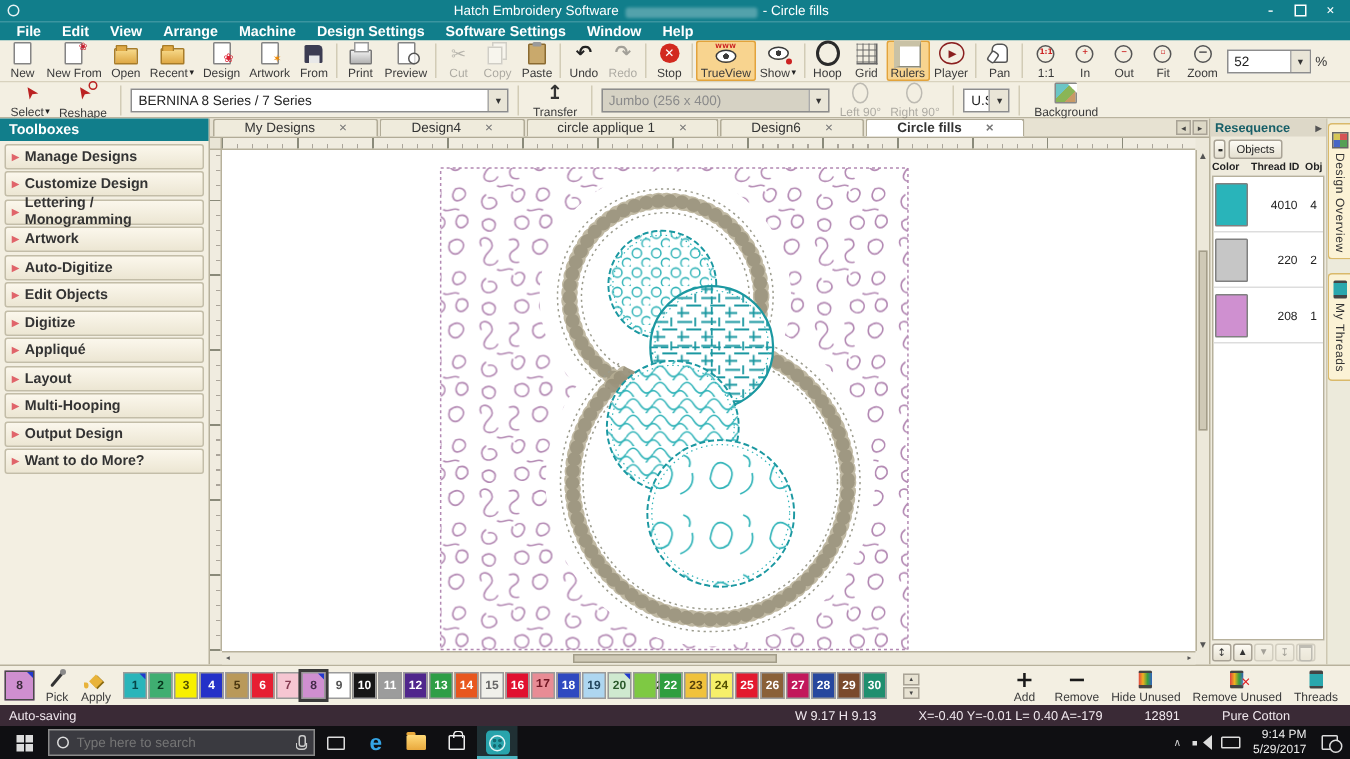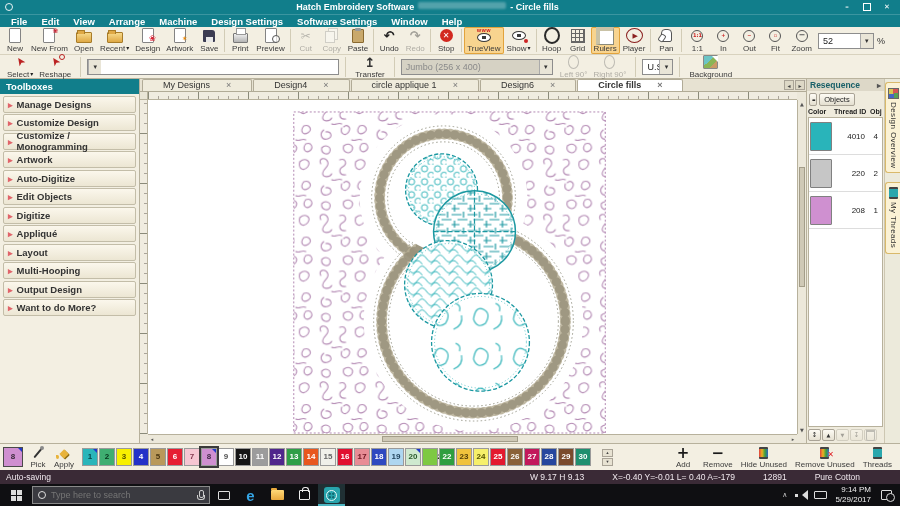--- a/index.html
+++ b/index.html
@@ -2,21 +2,21 @@
 <html style="--accent: #117e8b; --status: #3a2a36; --stipple: #b389b3; --chain: #b5ad93; --outline: #9b9b8d; --motif: #2fb3b8; --motifd: #1b98a1;"><head>
 <meta charset="utf-8">
 <style>
 *{box-sizing:border-box;margin:0;padding:0}
 body{margin:0;background:#222}
 .app{width:900px;height:506px;position:relative;font-family:"Liberation Sans",sans-serif;display:flex;flex-direction:column;overflow:hidden;background:#f3efe2;font-size:9px}
 
 
 .titlebar{height:14px;background:var(--accent,#117e8b);display:flex;align-items:center;color:#fff;flex:none}
 .app-ico{width:8px;height:8px;border:1.5px solid #fff;border-radius:50%;margin-left:5px;opacity:.9}
-.title{flex:1;display:flex;justify-content:center;align-items:flex-start;gap:4px;font-size:9px;font-weight:bold;white-space:nowrap}
+.title{flex:1;display:flex;justify-content:center;align-items:flex-end;gap:4px;font-size:9px;font-weight:normal;white-space:nowrap}
 .redact{width:88px;height:7px;background:rgba(255,255,255,.28);border-radius:2px;filter:blur(1.2px)}
 .winbtns{display:flex;gap:10px;margin-right:8px;align-items:center}
 .wb{width:10px;height:10px;display:flex;align-items:center;justify-content:center;font-family:"DejaVu Sans",sans-serif;font-size:7px}
 .wb-min::after{content:"–";font-weight:bold}
 .wb-max::after{content:"";width:6px;height:6px;border:1px solid #fff}
 .wb-close::after{content:"✕"}
 
 
 .menubar{height:13px;background:var(--accent,#117e8b);display:flex;align-items:center;padding-left:4px;flex:none;border-top:1px solid rgba(255,255,255,.18)}
 .mitem{color:#fff;font-size:9.5px;font-weight:bold;padding:0 7px;white-space:nowrap}
@@ -308,21 +308,21 @@
   <div class="tool">
     <span class="ti" data-icon="artwork"></span>
     <span class="tl">
             <span>Artwork</span>
           </span>
   </div>
 
   <div class="tool">
     <span class="ti" data-icon="save"></span>
     <span class="tl">
-            <span>Save</span>
+            <span>From</span>
           </span>
   </div>
 </div>
       <div class="vsep"></div>
     <div class="tgroup">
   <div class="tool">
     <span class="ti" data-icon="print"></span>
     <span class="tl">
             <span>Print</span>
           </span>
@@ -495,20 +495,21 @@
 
   <div class="tool">
     <span class="ti" data-icon="reshape"></span>
     <span class="tl">
             <span>Reshape</span>
           </span>
   </div>
 </div>
     <div class="vsep tall"></div>
     <div class="combo machine">
+      <span class="combo-v">BERNINA 8 Series / 7 Series</span>
       <span class="combo-dd"></span>
     </div>
     <div class="vsep tall"></div>
     <div class="tgroup">
   <div class="tool">
     <span class="ti" data-icon="transfer"></span>
     <span class="tl">
             <span>Transfer</span>
           </span>
   </div>
@@ -559,21 +560,21 @@
     <span>Manage Designs</span>
   </div>
 
   <div class="tbx">
     <span class="tbx-a"></span>
     <span>Customize Design</span>
   </div>
 
   <div class="tbx">
     <span class="tbx-a"></span>
-    <span>Customize / Monogramming</span>
+    <span>Lettering / Monogramming</span>
   </div>
 
   <div class="tbx">
     <span class="tbx-a"></span>
     <span>Artwork</span>
   </div>
 
   <div class="tbx">
     <span class="tbx-a"></span>
     <span>Auto-Digitize</span>

